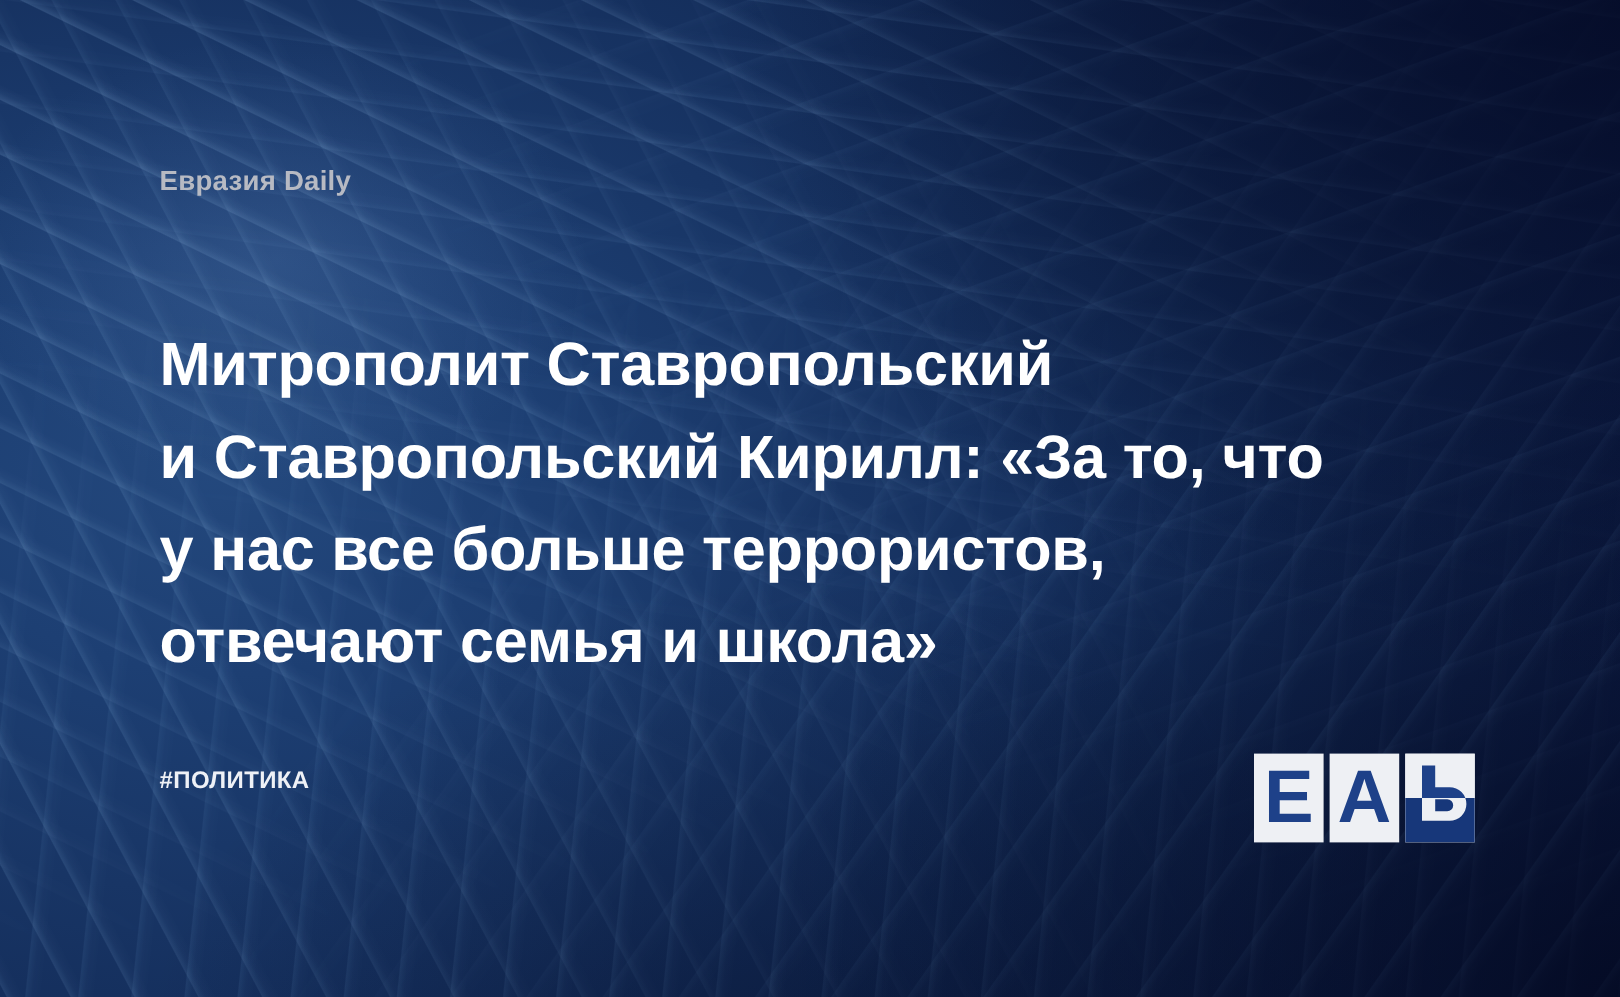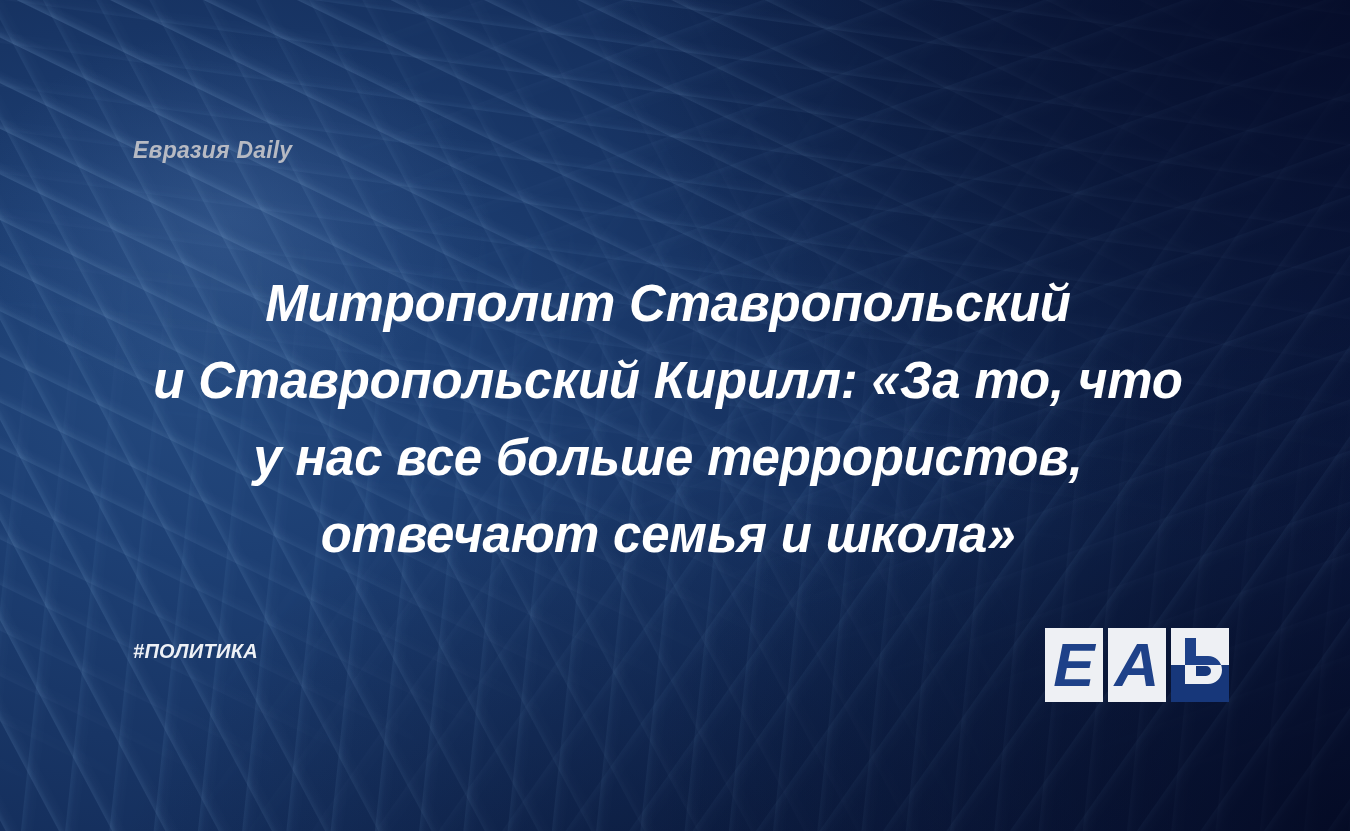--- a/index.html
+++ b/index.html
@@ -10,21 +10,20 @@
   body {
     font-family: "Liberation Sans", sans-serif;
   }
 
   #card {
     position: relative;
     width: 1350px;
     height: 831px;
     overflow: hidden;
     background: #102a5e;
-    font-style: italic;
   }
 
   
   .bg-layer {
     position: absolute;
     inset: 0;
     pointer-events: none;
   }
 
   
@@ -151,21 +150,20 @@
     position: absolute;
     left: 133px;
     top: 265px;
     width: 1070px;
     margin: 0;
     font-size: 51px;
     font-weight: bold;
     line-height: 77px;
     letter-spacing: -.2px;
     color: #ffffff;
-    text-align: center;
   }
   #headline .hl-line {
     display: block;
     white-space: nowrap;
   }
 
   #hashtag {
     position: absolute;
     left: 133px;
     top: 640px;

